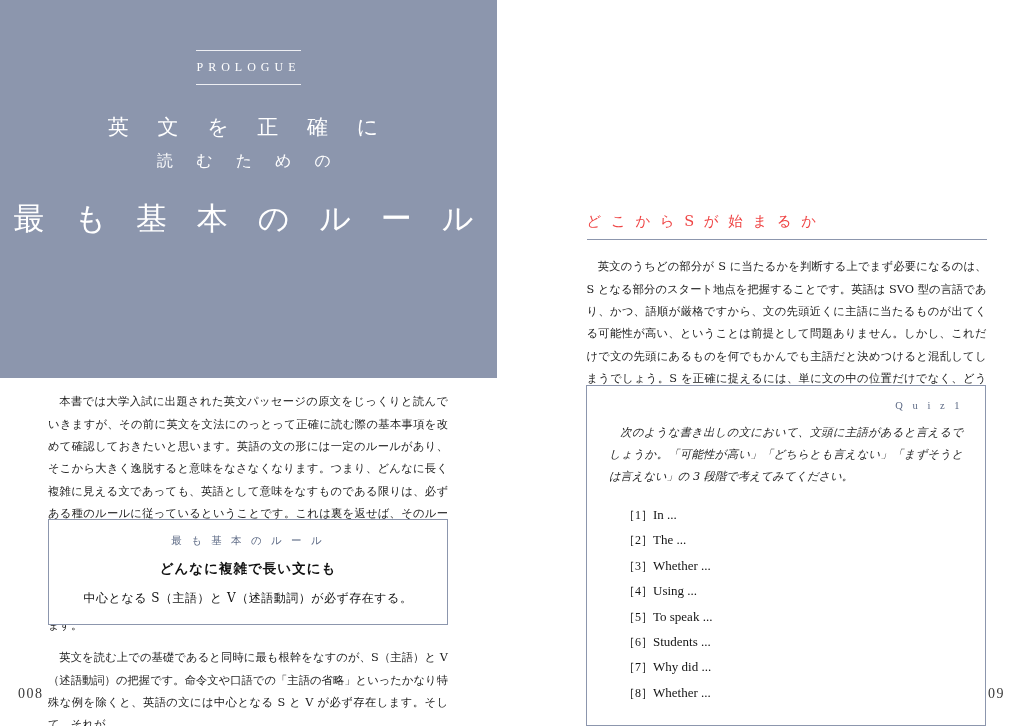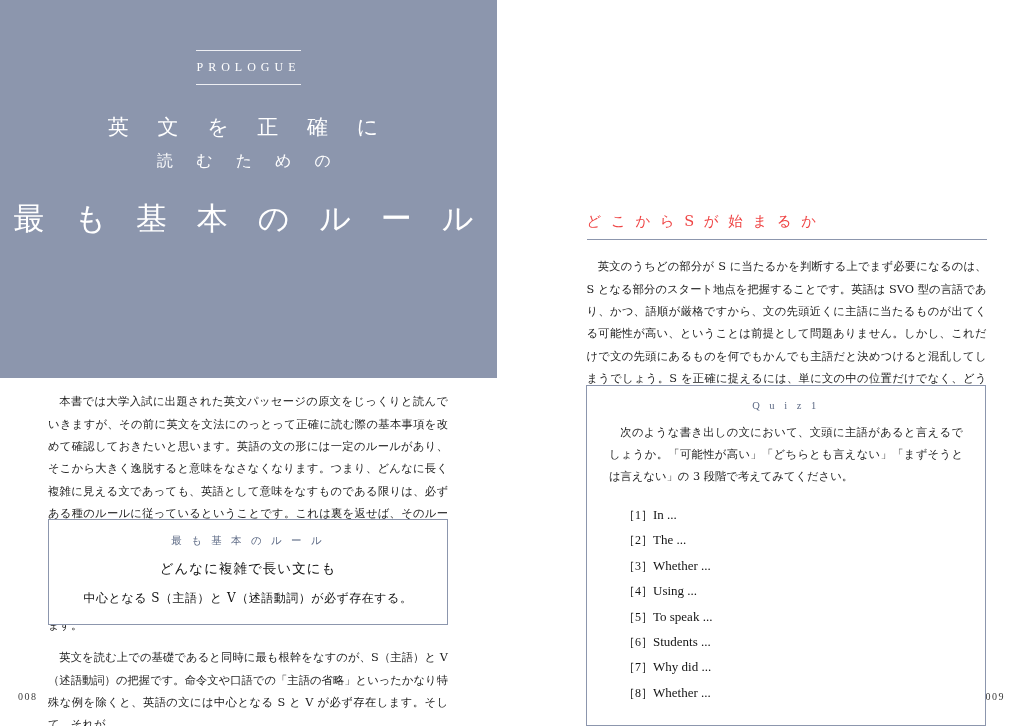--- a/index.html
+++ b/index.html
@@ -103,31 +103,32 @@
     letter-spacing: 3px;
     margin-bottom: 12px;
     font-family: "DejaVu Serif", serif;
   }
   .rule-l1 {
     font-size: 13.5px;
     letter-spacing: 1px;
     margin-bottom: 12px;
     color: #111;
     font-family: "DejaVu Serif", serif;
+    font-weight: bold;
   }
   .rule-l2 {
     font-size: 12px;
     letter-spacing: 0.5px;
     color: #111;
     font-family: "DejaVu Serif", serif;
   }
   .folio {
     position: absolute;
     bottom: 24px;
-    font-size: 10px;
+    font-size: 14px;
     letter-spacing: 1.5px;
     color: #3a3a3a;
     font-family: "Liberation Serif", serif;
   }
   .folio-left { left: 18px; }
   .folio-right { right: 18px; margin-top: 44px; }
 
   
   .rp-col {
     position: absolute;
@@ -162,34 +163,35 @@
     position: absolute;
     left: 586px;
     top: 385px;
     width: 400px;
     box-sizing: border-box;
     border: 1px solid #8c96ad;
     background: #ffffff;
     padding: 14px 22px 20px;
   }
   .quiz-title {
-    text-align: center;
+    text-align: right;
     color: #5d6a85;
     font-size: 10.5px;
     letter-spacing: 3.5px;
     margin-bottom: 11px;
     font-family: "Liberation Serif", serif;
   }
   .quiz-prompt {
     font-size: 11.3px;
     line-height: 1.95;
     color: #1c1c1c;
     text-align: justify;
     margin-bottom: 14px;
     font-family: "DejaVu Serif", serif;
+    font-style: italic;
   }
   .quiz-list {
     margin: 0;
     padding: 0 0 0 14px;
     list-style: none;
   }
   .quiz-item {
     font-size: 12.5px;
     line-height: 1.95;
     color: #141414;

